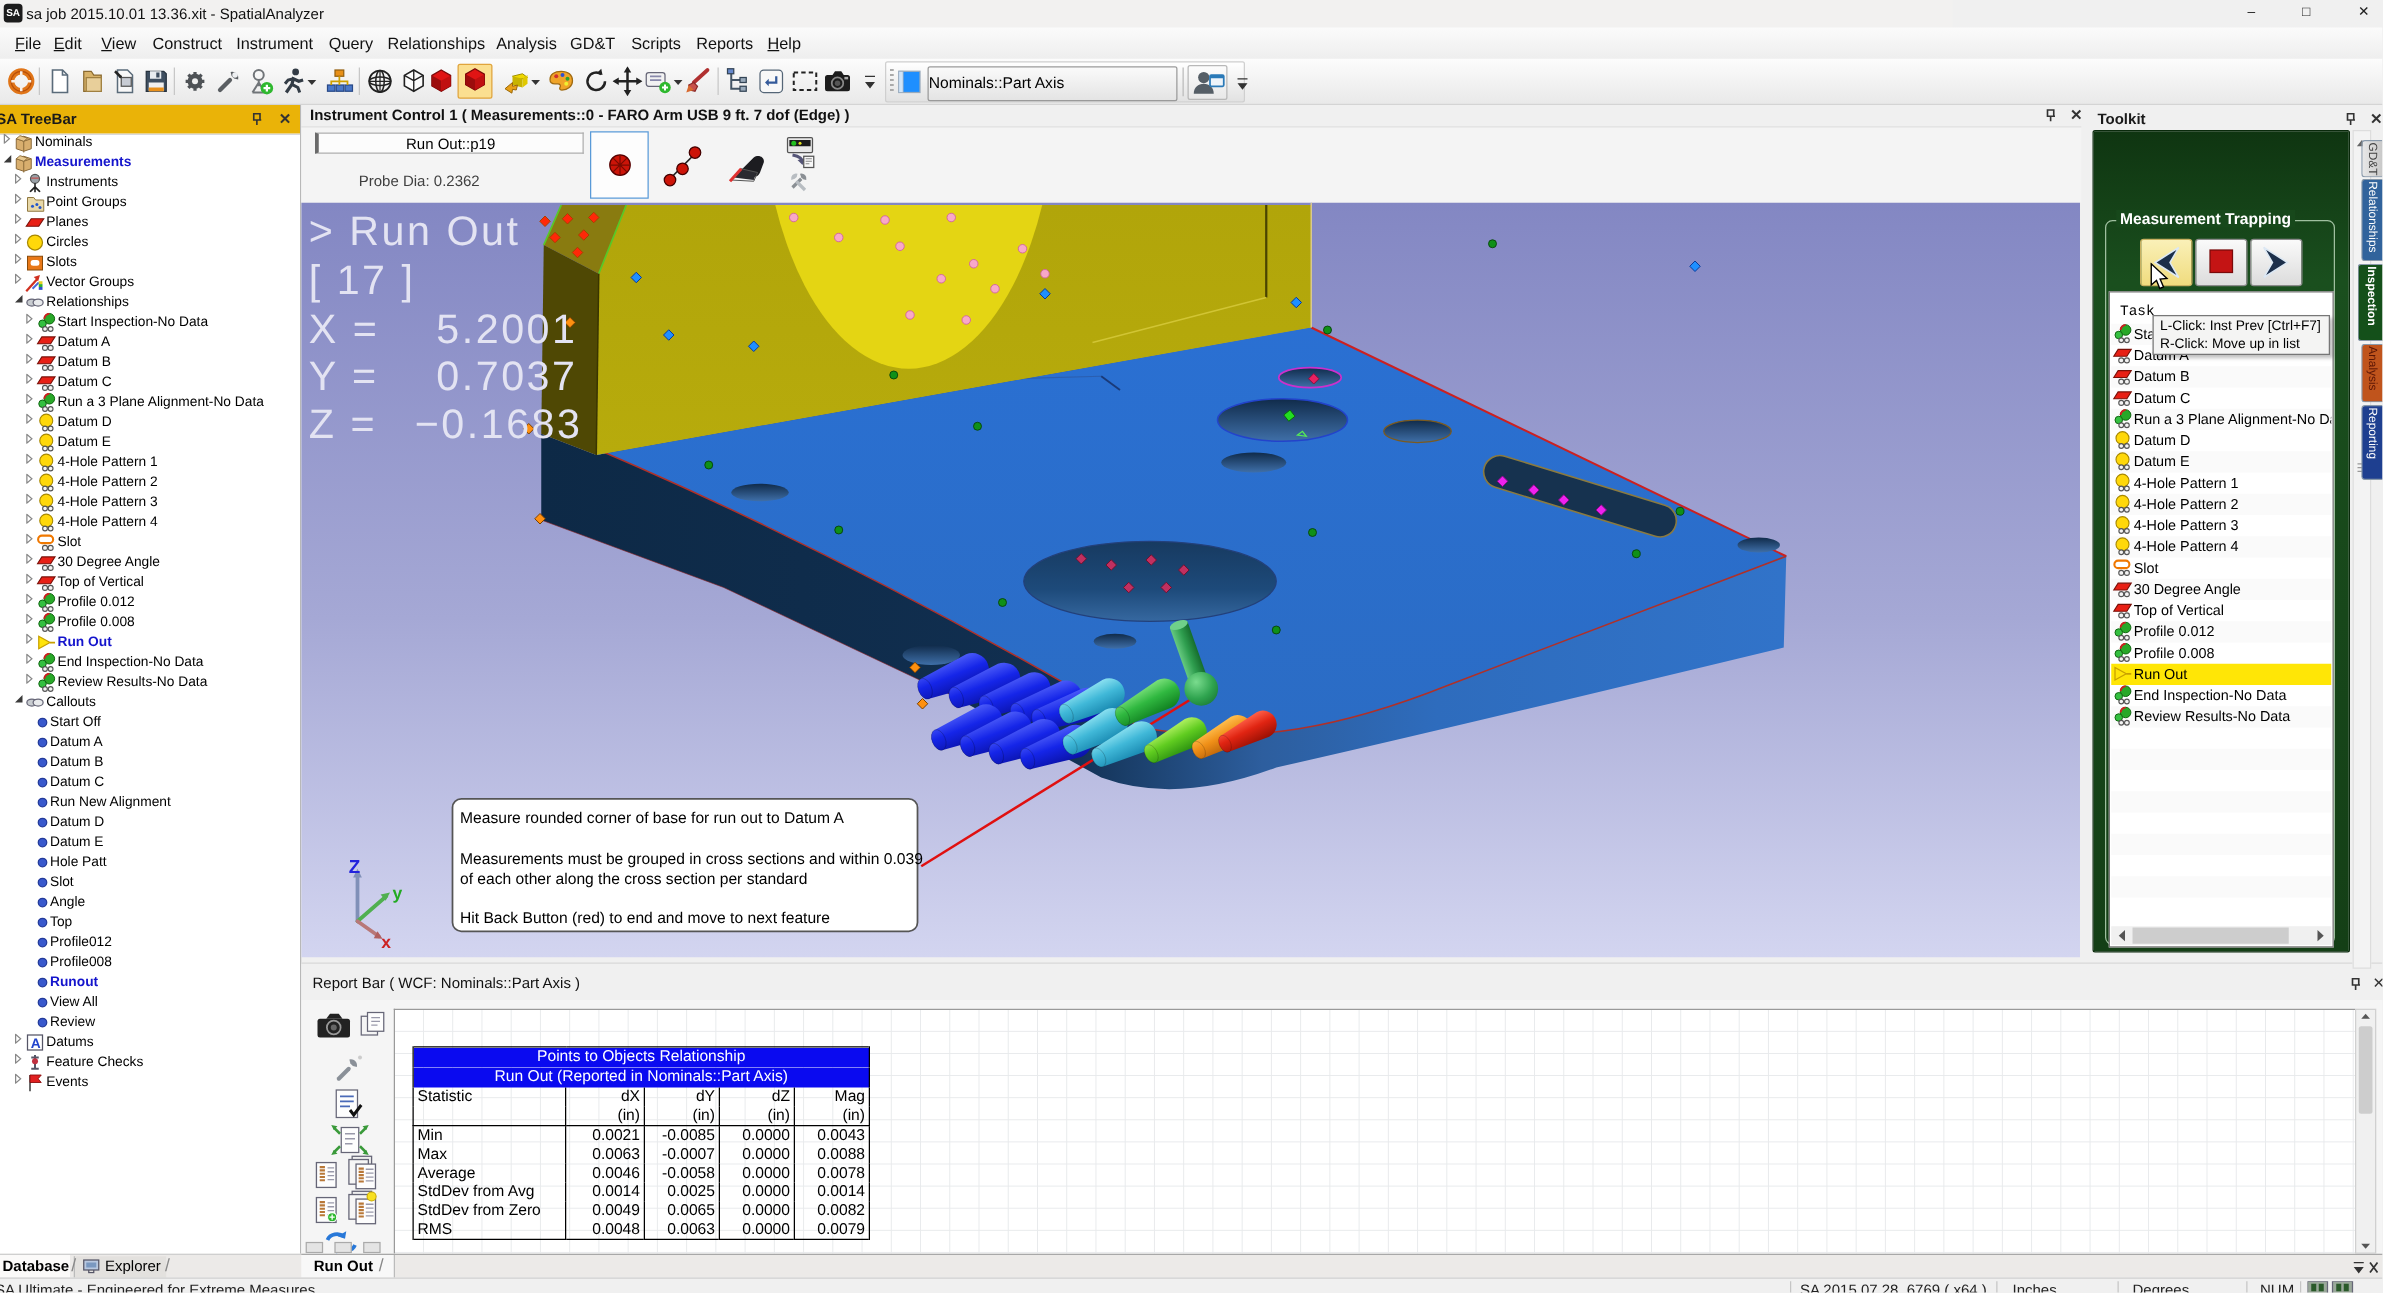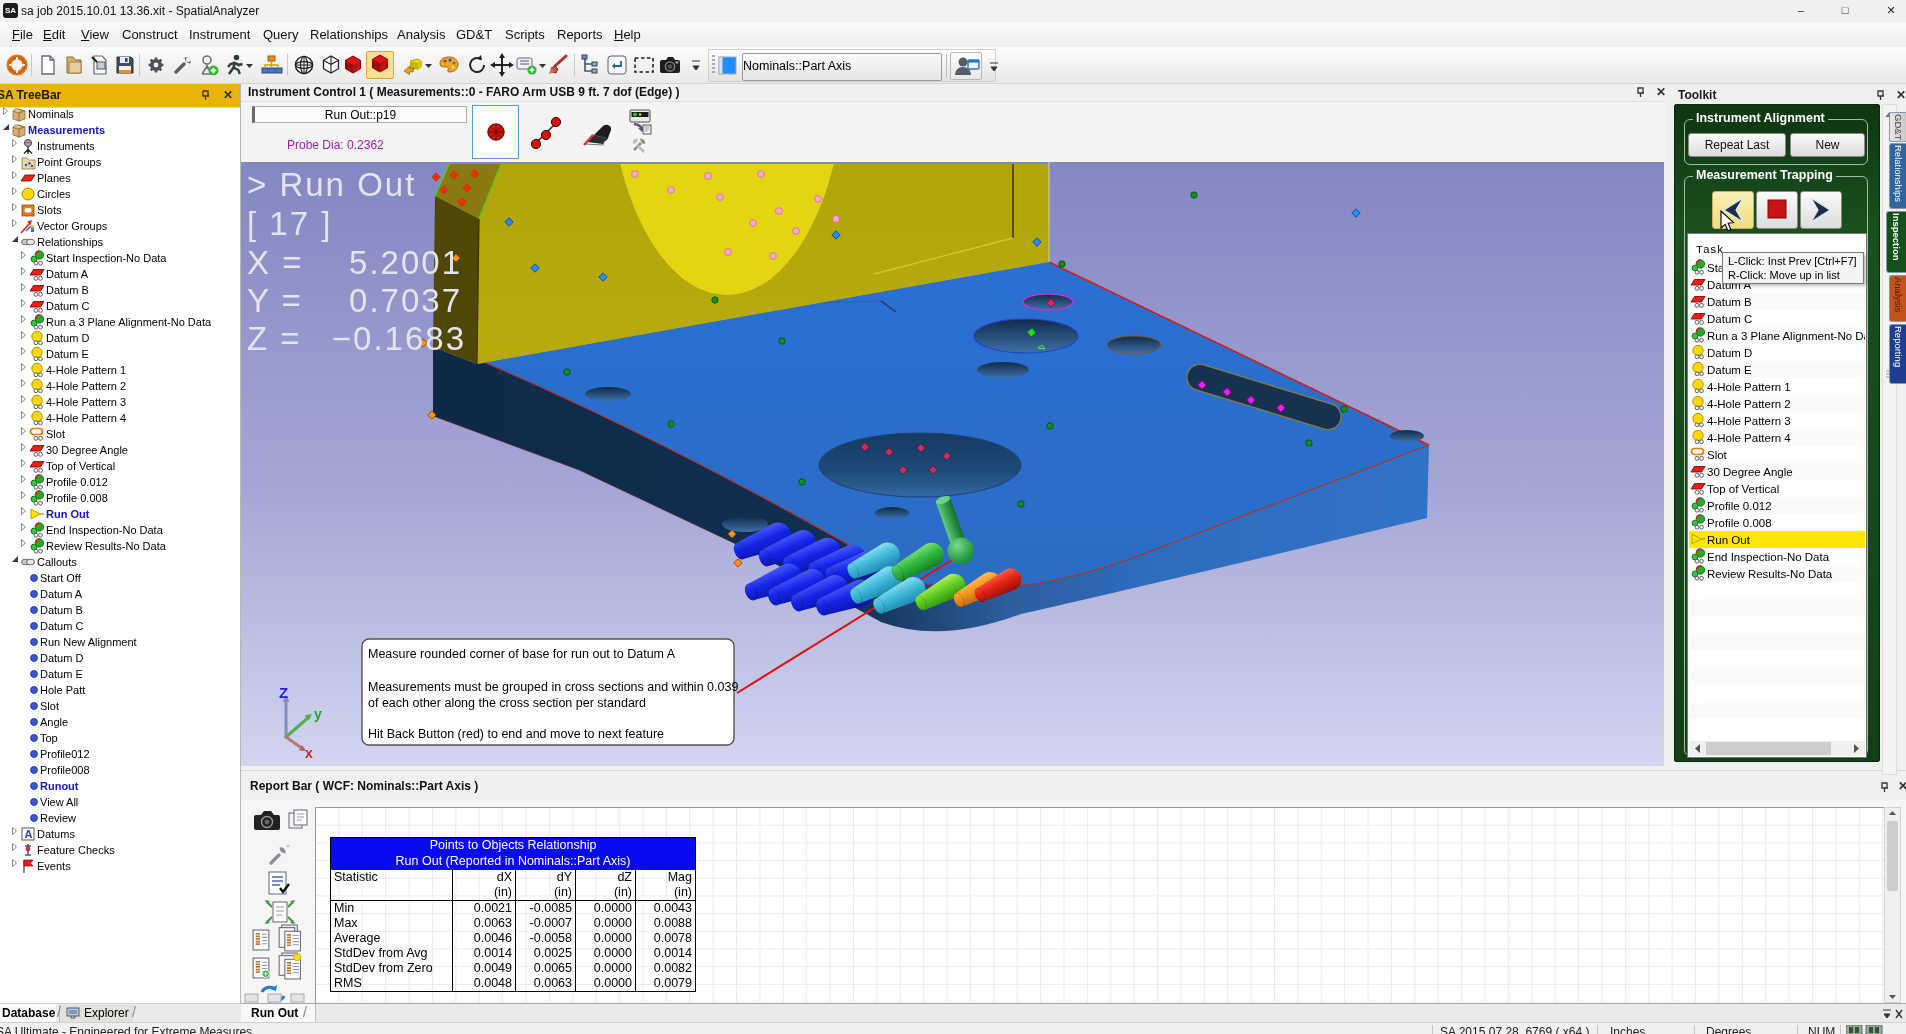--- a/index.html
+++ b/index.html
@@ -31,21 +31,21 @@
 
 #treetabs{left:0;top:1003px;width:241px;height:19px;background:#eceae8;border-top:1px solid #cfcfcf;font-size:12px;}
 #rpttabs{left:241px;top:1003px;width:1665px;height:19px;background:#eceae8;border-top:1px solid #a8a8a8;font-size:12px;}
 #statusbar{left:0;top:1022px;width:1906px;height:12px;background:#f0f0f0;border-top:1px solid #d0d0d0;font-size:12px;color:#222;}
 .sbsep{position:absolute;top:2px;width:1px;height:10px;background:#c5c5c5;}
 
 #ichdr{left:241px;top:84px;width:1424px;height:17px;background:#f0f0f0;font-size:12px;font-weight:bold;color:#111;}
 #icstrip{left:241px;top:101px;width:1424px;height:61px;background:#f4f4f4;border-top:1px solid #e0e0e0;}
 #scene{left:241px;top:162px;width:1423px;height:604px;}
 
-#rpthdr{left:241px;top:770px;width:1665px;height:30px;background:#f0f0f0;font-size:12px;font-weight:bold;color:#111;border-top:1px solid #d8d8d8;}
+#rpthdr{left:241px;top:770px;width:1665px;height:30px;background:#f0f0f0;font-size:12px;font-weight:normal;color:#111;border-top:1px solid #d8d8d8;}
 #rptbody{left:241px;top:800px;width:1665px;height:203px;background:#f5f5f5;overflow:hidden;}
 #rptgrid{position:absolute;left:74px;top:7px;width:1569px;height:196px;background:#ffffff;border:1px solid #9a9a9a;border-right:none;border-bottom:none;
  background-image:linear-gradient(to right,#e8eaec 1px,transparent 1px),linear-gradient(to bottom,#e8eaec 1px,transparent 1px);
  background-size:23.4px 17.7px;background-position:-1px -1px;}
 #vscroll{position:absolute;left:1643px;top:7px;width:17px;height:196px;background:#f0f0f0;border:1px solid #d0d0d0;}
 .rtbl{position:absolute;left:89px;top:37px;width:365px;border-collapse:collapse;font-size:12.5px;color:#000;table-layout:fixed;}
 .rtbl td{border-left:1px solid #000;border-right:1px solid #000;border-top:none;border-bottom:none;padding:0 3px;height:15px;line-height:15px;overflow:hidden;}
 .rtbl{border:1.5px solid #000;}
 .rtbl tr.hdr2 td{border-bottom:1.5px solid #000;}
 .rtbl .bluehdr{background:#0a0af0;color:#fff;text-align:center;border-bottom:none;}
@@ -737,21 +737,21 @@
 <div class="abs" style="left:240px;top:84px;width:1px;height:919px;background:#b8b8b8;"></div>
 <div id="ichdr" class="abs">
       <span style="position:absolute;left:7px;top:1px;">Instrument Control 1 ( Measurements::0 - FARO Arm USB 9 ft. 7 dof (Edge) )</span>
 <svg width="10" height="11" style="position:absolute;left:1395px;top:3px;" viewBox="0 0 10 11">
         <path d="M2 1h5v5H2zM2 6h6M4.5 6v4" stroke="#333" fill="none" stroke-width="1.3"></path>
       </svg>
 <span style="position:absolute;left:1415px;top:1px;color:#333;">✕</span>
     </div>
 <div id="icstrip" class="abs">
  <div style="position:absolute;left:11px;top:4px;width:215px;height:17px;background:#fcfcfc;border:1px solid #adadad;border-left:3px solid #6a6a6a;font-size:12px;text-align:center;line-height:16px;color:#000;">Run Out::p19</div>
- <div style="position:absolute;left:46px;top:36px;font-size:12px;color:#a21caf;">Probe Dia: 0.2362</div>
+ <div style="position:absolute;left:46px;top:36px;font-size:12px;color:#404040;">Probe Dia: 0.2362</div>
  <div style="position:absolute;left:231px;top:3px;width:47px;height:54px;background:#fdfdfd;border:1px solid #5a9ad8;"></div>
  <svg style="position:absolute;left:245px;top:20px;" width="20" height="20">
         <circle cx="10" cy="10" r="8.2" fill="#cc1408" stroke="#550000"></circle>
         <path d="M10 2v16M2 10h16M4.5 4.5l11 11M15.5 4.5l-11 11" stroke="#7a0a00" stroke-width="1"></path>
       </svg>
  <svg style="position:absolute;left:288px;top:12px;" width="36" height="38">
         <path d="M4 32L30 6" stroke="#222" stroke-width="1.4"></path>
         <circle cx="7" cy="30" r="4.6" fill="#cc1408" stroke="#440000"></circle>
         <circle cx="17" cy="21" r="4.6" fill="#cc1408" stroke="#440000"></circle>
         <circle cx="27" cy="8" r="4.6" fill="#cc1408" stroke="#440000"></circle>
@@ -1179,25 +1179,20 @@
       </svg>
 </div>
 <div id="tkhdr" class="abs">
       <span style="position:absolute;left:6px;top:4px;">Toolkit</span>
 <svg width="10" height="11" style="position:absolute;left:204px;top:6px;" viewBox="0 0 10 11">
         <path d="M2 1h5v5H2zM2 6h6M4.5 6v4" stroke="#333" fill="none" stroke-width="1.3"></path>
       </svg>
 <span style="position:absolute;left:224px;top:4px;color:#333;">✕</span>
     </div>
 <div id="tkpanel" class="abs">
-<div class="grpbox" style="left:9px;top:14px;width:184px;height:46px;">
-        <span class="grplbl" style="background:#12390f;">Instrument Alignment</span>
-        <div class="btn" style="left:3px;top:13px;width:98px;height:24px;line-height:23px;">Repeat Last</div>
-        <div class="btn" style="left:105px;top:13px;width:75px;height:24px;line-height:23px;">New</div>
-      </div>
 <div class="grpbox" style="left:9px;top:71px;width:184px;height:580px;">
         <span class="grplbl" style="background:#17481b;">Measurement Trapping</span>
 <div class="btn" style="left:27px;top:14px;width:42px;height:38px;background:linear-gradient(#faf0b8,#f0dc7e);border-color:#c8b060;"><svg width="40" height="36" viewBox="0 0 40 36">
             <path d="M30 6L11 18l19 12-7-12z" fill="#1c2f4a" stroke="#dce8f4" stroke-width="1.2"></path>
           </svg></div>
 <div class="btn" style="left:71px;top:14px;width:42px;height:38px;"><svg width="40" height="36">
             <rect x="11" y="8" width="18" height="18" fill="#c41414" stroke="#7a0a0a"></rect>
           </svg></div>
 <div class="btn" style="left:115px;top:14px;width:42px;height:38px;"><svg width="40" height="36" viewBox="0 0 40 36">
             <path d="M10 6l19 12-19 12 7-12z" fill="#1c2f4a" stroke="#dce8f4" stroke-width="1.2"></path>

